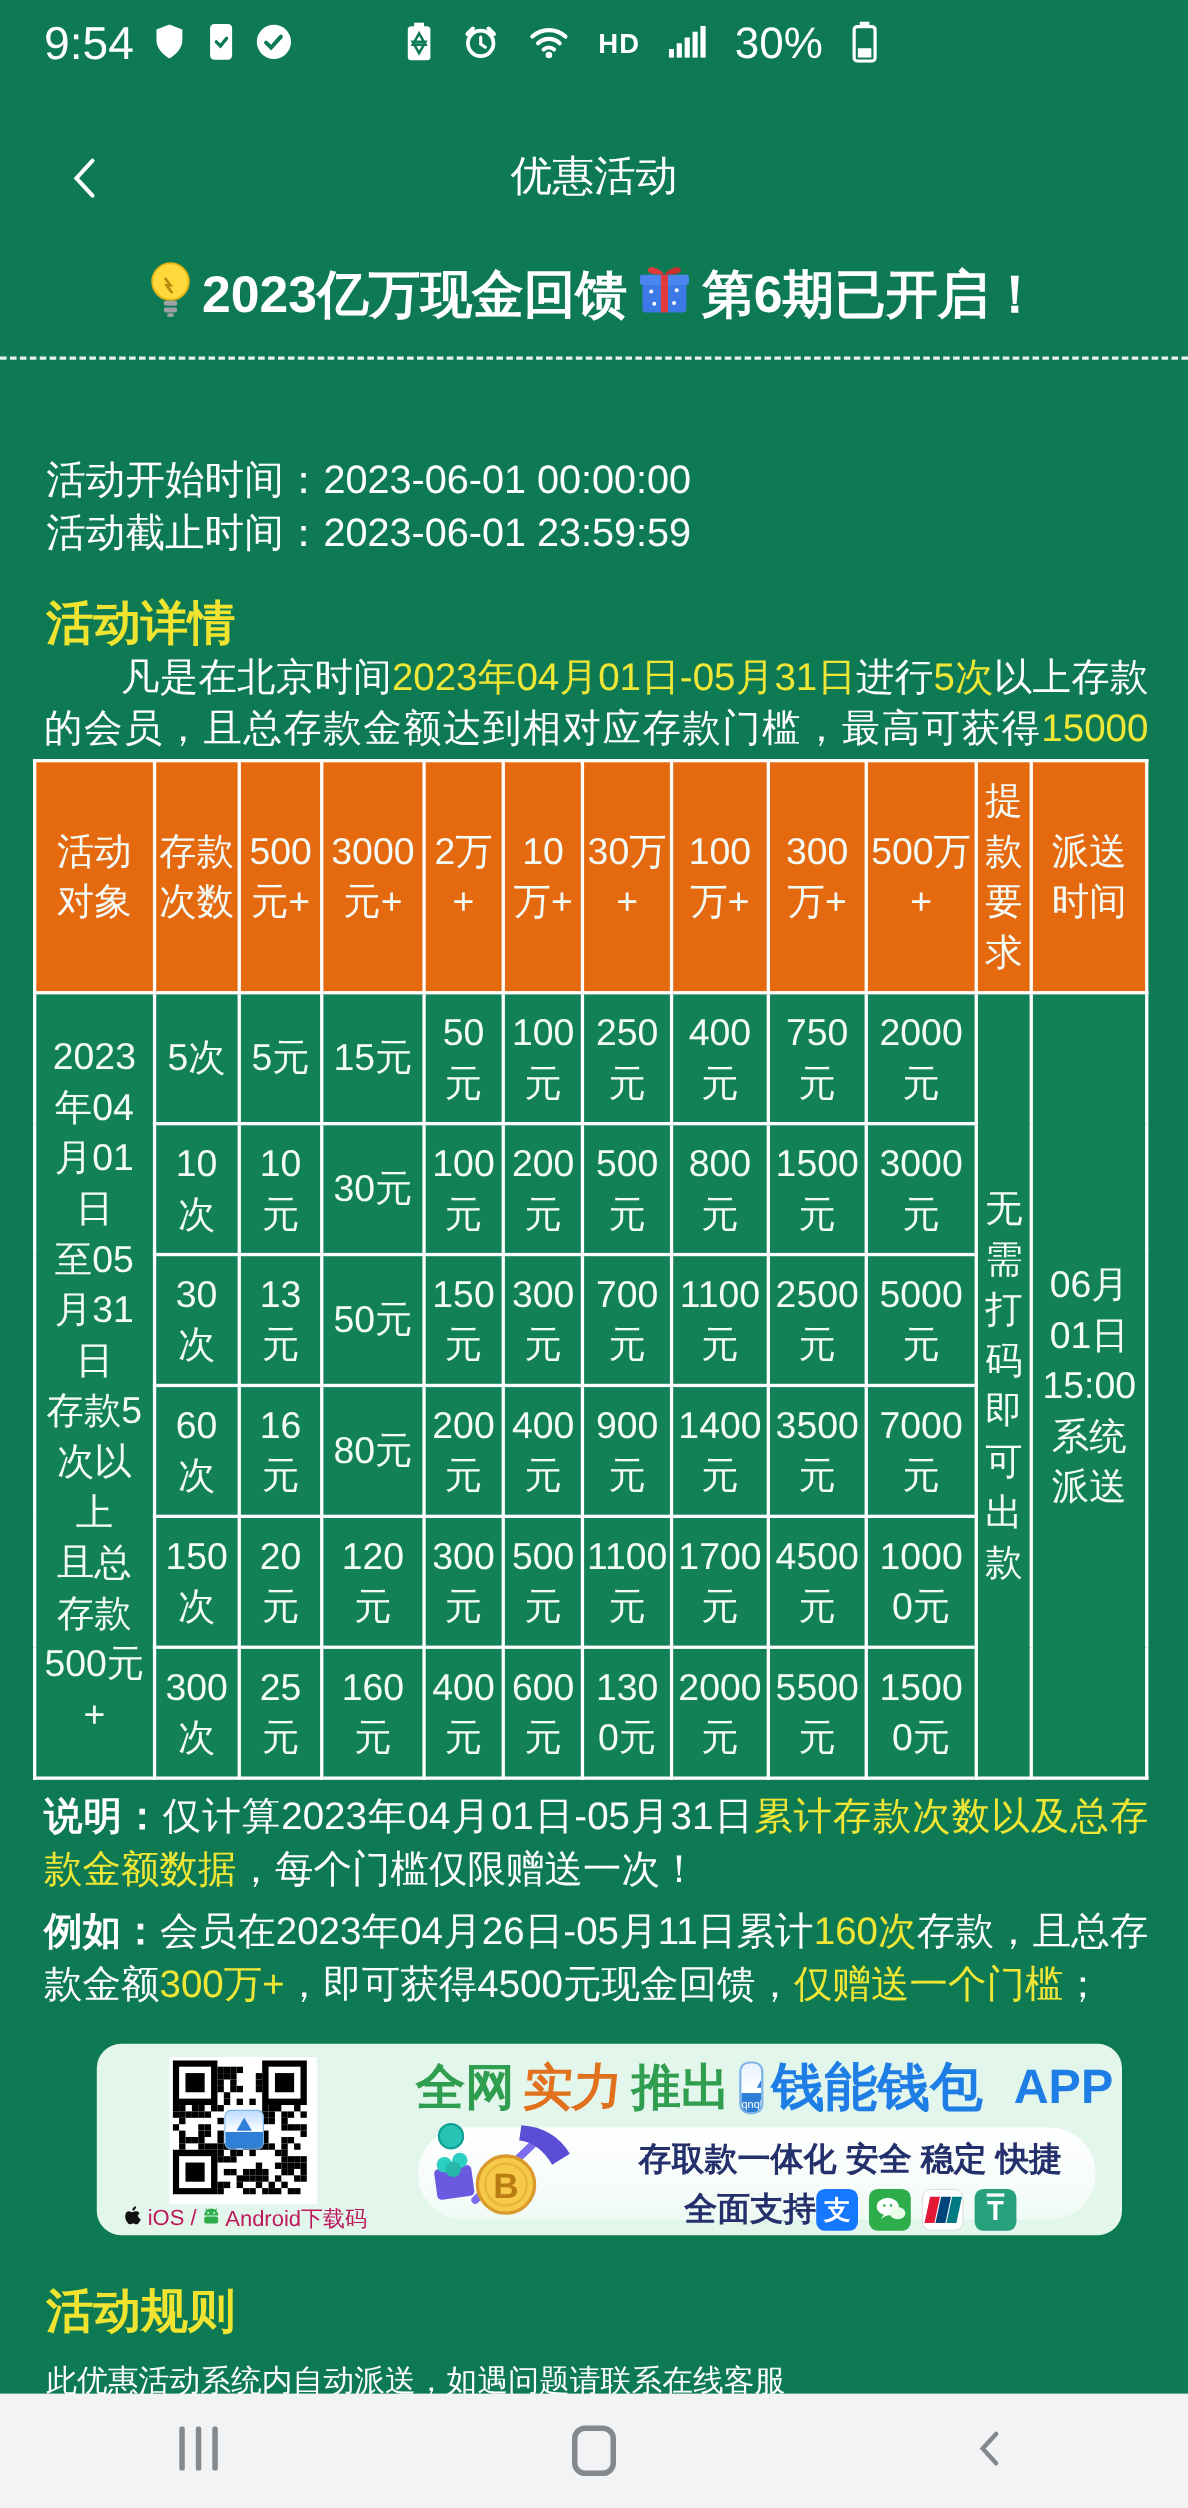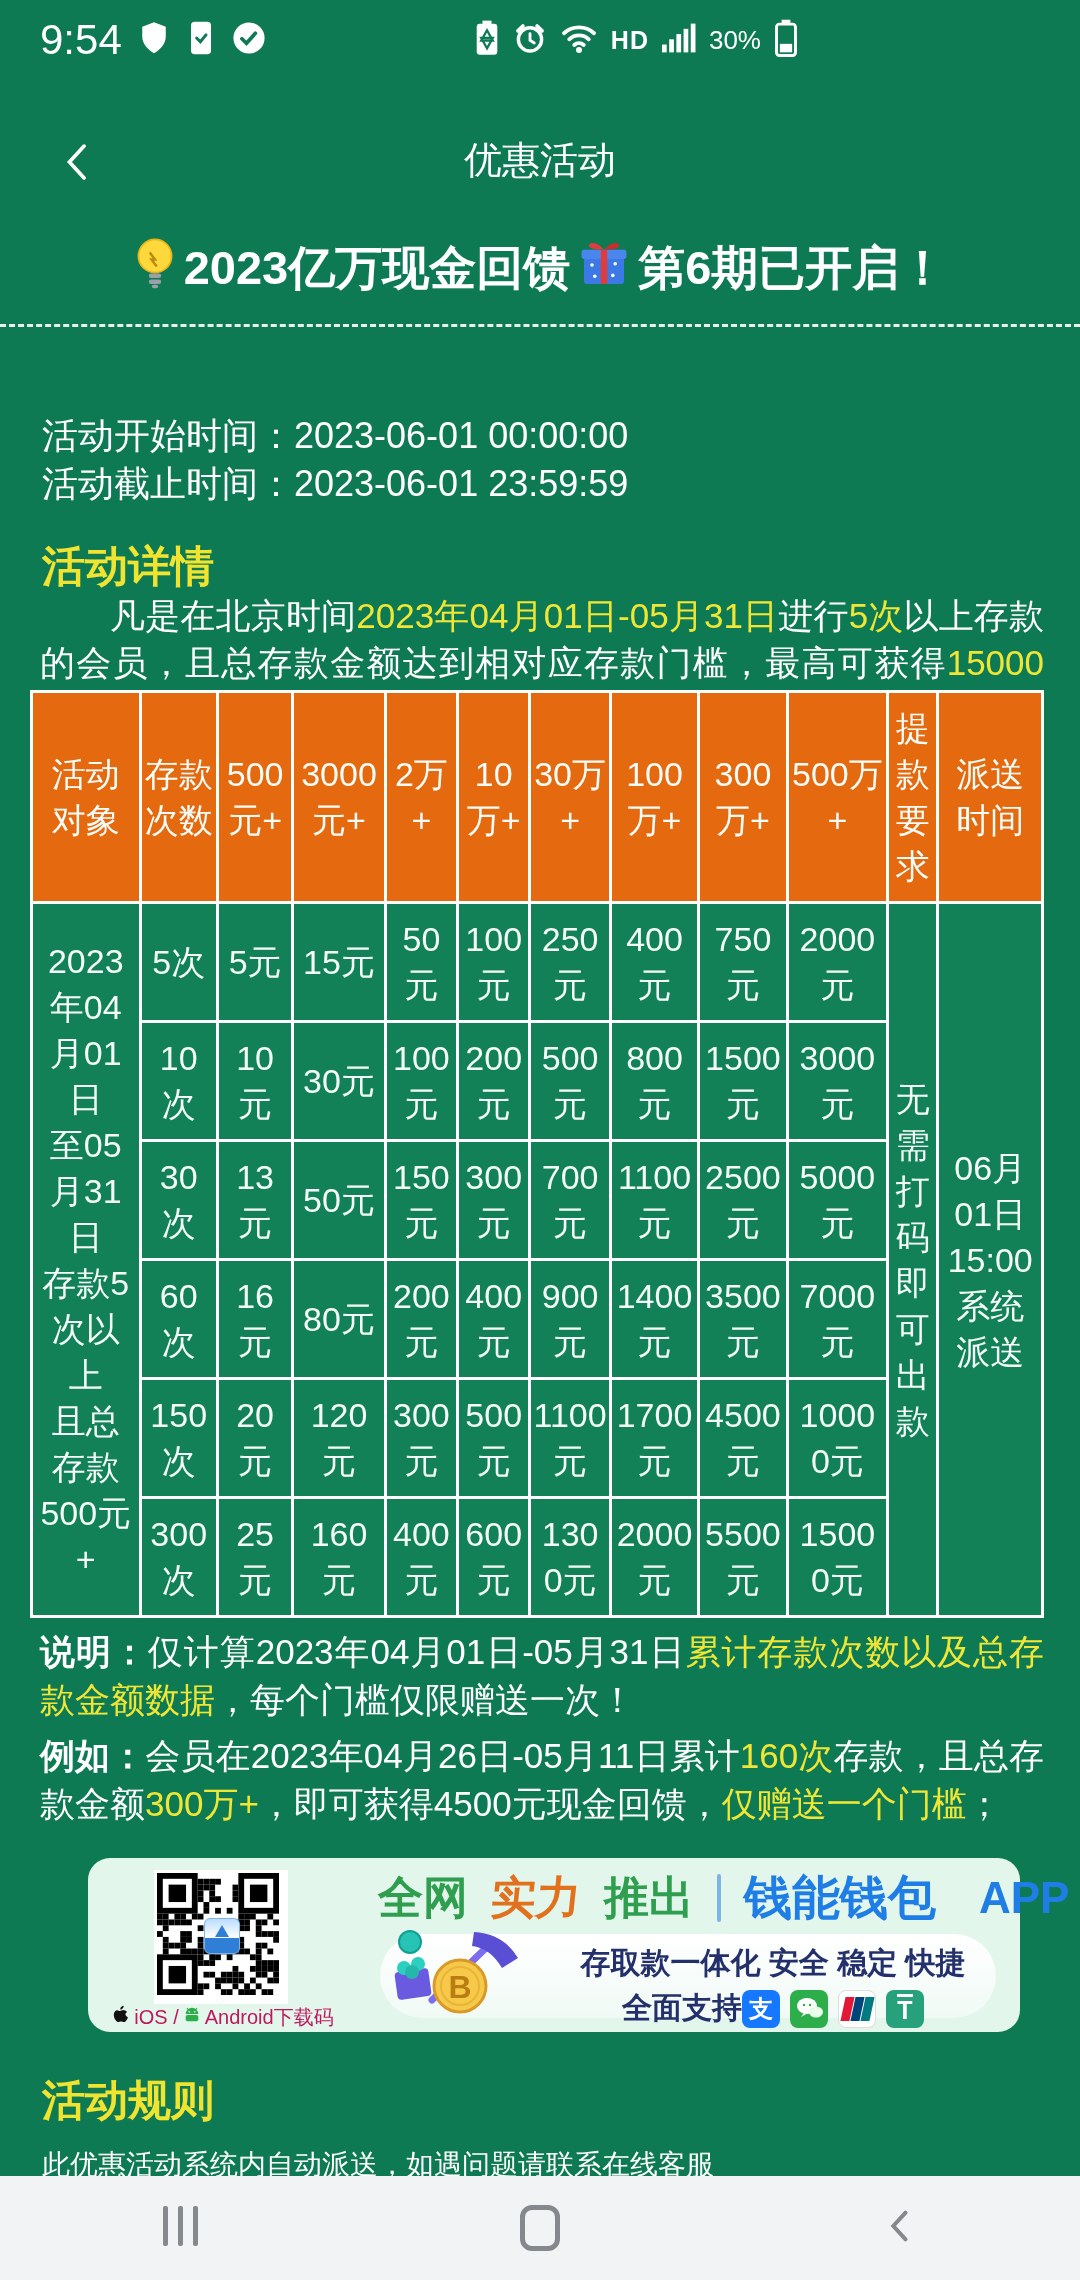--- a/index.html
+++ b/index.html
@@ -3,23 +3,23 @@
 <meta charset="utf-8">
 <style>
   html,body{margin:0;padding:0;}
   body{font-family:"Liberation Sans","DejaVu Sans",sans-serif;background:#222;}
   .screen{position:relative;width:1080px;height:2280px;background:#0e7a53;overflow:hidden;color:#fff;}
 
   
   .status-bar{position:absolute;top:0;left:0;right:0;height:80px;}
   .sb-left{position:absolute;left:40px;top:0;height:80px;display:flex;align-items:center;gap:16px;}
   .sb-time{font-size:42px;color:#fff;}
-  .sb-right{position:absolute;right:282px;top:0;height:80px;display:flex;align-items:center;gap:13px;}
+  .sb-right{position:absolute;right:282px;top:0;height:80px;display:flex;align-items:center;gap:26px;}
   .hd-badge{font-size:25px;font-weight:bold;color:#fff;letter-spacing:1px;}
-  .battery-pct{font-size:26px;color:#fff;}
+  .battery-pct{font-size:40px;color:#fff;}
 
   
   .app-bar{position:absolute;top:118px;left:0;right:0;height:84px;}
   .back-btn{position:absolute;left:56px;top:22px;width:44px;height:44px;cursor:pointer;}
   .app-title{position:absolute;left:0;right:0;top:0;height:84px;display:flex;align-items:center;justify-content:center;
              font-size:38px;color:#fff;}
 
   
   .promo-title{position:absolute;top:236px;left:0;right:0;display:flex;align-items:center;justify-content:center;gap:8px;
                font-size:47px;font-weight:bold;color:#fff;}
@@ -53,21 +53,21 @@
 
   
   .banner{position:absolute;left:88px;top:1858px;width:932px;height:174px;background:#e2f6ec;border-radius:22px;cursor:pointer;}
   .qr-wrap{position:absolute;left:66px;top:12px;width:128px;height:128px;background:#fff;padding:3px;}
   .qr-wrap svg{display:block;}
   .qr-logo{position:absolute;left:50px;top:48px;width:34px;height:34px;border-radius:6px;
            background:linear-gradient(180deg,#bcdcff,#ffffff 55%,#2f7fd6 56%,#2f7fd6);border:1px solid #7db4e8;}
   .qr-logo:before{content:"";position:absolute;left:10px;top:6px;border-left:7px solid transparent;border-right:7px solid transparent;border-bottom:12px solid #2f7fd6;}
   .qr-caption{position:absolute;left:0;top:146px;width:270px;text-align:center;font-size:20px;color:#be185d;
               display:flex;align-items:center;justify-content:center;gap:4px;}
-  .bn-headline{position:absolute;left:290px;right:8px;top:12px;height:56px;display:flex;align-items:center;justify-content:space-between;gap:23px;white-space:nowrap;}
+  .bn-headline{position:absolute;left:290px;right:8px;top:12px;height:56px;display:flex;align-items:center;justify-content:flex-end;gap:8px;white-space:nowrap;}
   .hl-green{color:#2f9e4e;font-size:45px;font-weight:bold;}
   .hl-orange{color:#e2711d;font-size:45px;font-weight:bold;transform:skewX(-6deg);}
   .hl-brand{color:#1e7ee6;font-size:48px;font-weight:bold;}
   .hl-app{color:#1e7ee6;font-size:44px;font-weight:600;margin-left:20px;}
   .bn-appicon{width:48px;height:48px;border-radius:9px;border:2px solid #7db4e8;box-sizing:border-box;
               background:linear-gradient(180deg,#e8f3ff,#ffffff 60%,#2f7fd6 61%);position:relative;overflow:hidden;}
   .bn-appicon .sail{position:absolute;left:14px;top:6px;border-left:9px solid transparent;border-right:9px solid transparent;border-bottom:16px solid #2f7fd6;}
   .bn-appicon .dom{position:absolute;left:0;right:0;bottom:1px;text-align:center;font-size:10px;color:#fff;}
   .bn-pill{position:absolute;left:292px;right:24px;top:76px;height:84px;border-radius:42px;
            background:linear-gradient(180deg,#ffffff,#f0faf5);}

